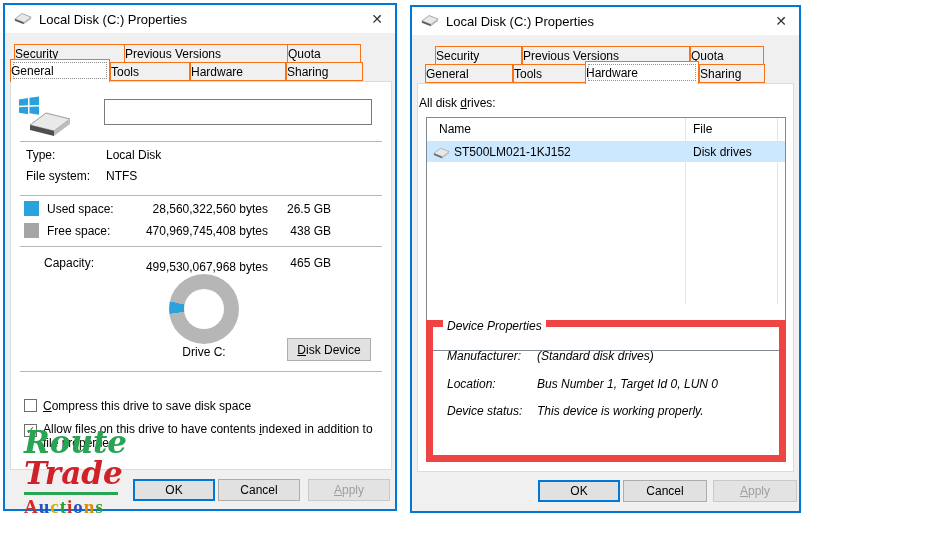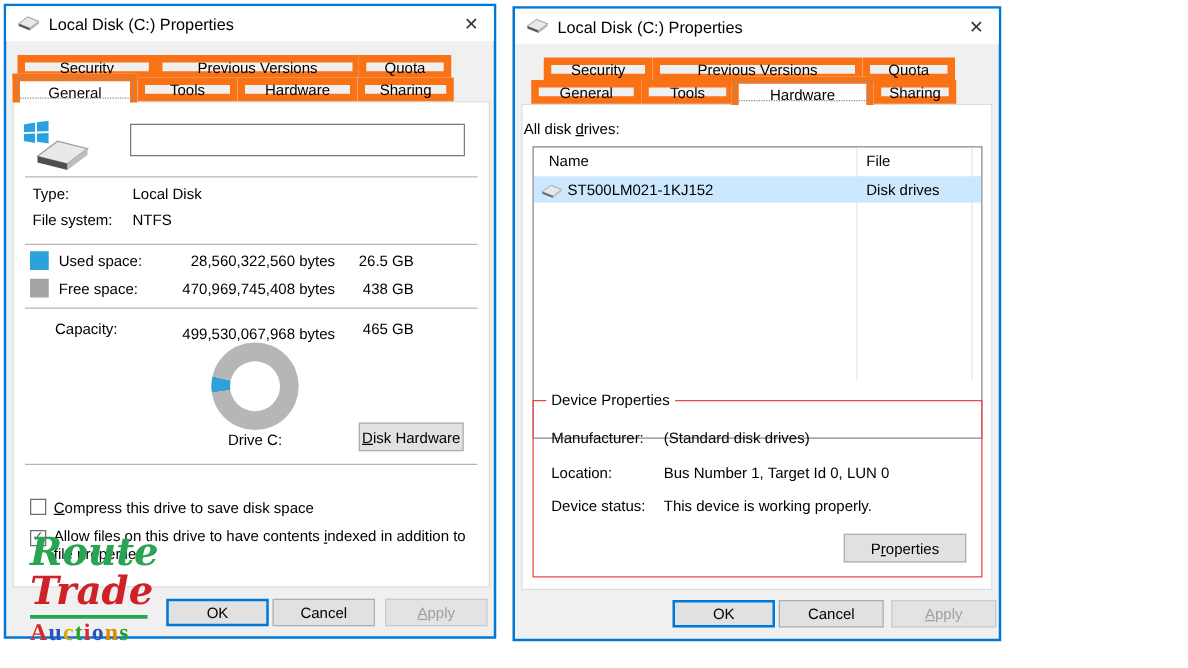--- a/index.html
+++ b/index.html
@@ -3,42 +3,42 @@
 <meta charset="utf-8">
 <style>
   html,body{margin:0;padding:0;background:#fff;}
   .canvas{position:relative;width:950px;height:534px;background:#fff;overflow:hidden;
           font-family:"Liberation Sans","DejaVu Sans",sans-serif;font-size:12px;color:#000;}
   .dialog{position:absolute;background:var(--dialog-bg,#f0f0f0);border:2px solid var(--window-border,#0078d7);box-sizing:border-box;}
   .titlebar{position:absolute;left:0;top:0;right:0;height:28px;background:var(--titlebar-bg,#fff);
             display:flex;align-items:center;gap:7px;padding:0 9px;}
   .tb-title{flex:1;font-size:13px;white-space:nowrap;}
   .tb-close{font-size:14px;color:#333;padding:0 3px;cursor:default;}
-  .tab{position:absolute;box-sizing:border-box;height:19px;border:6px solid #f97316;background:#f0f0f0;
-       display:flex;align-items:center;justify-content:center;white-space:nowrap;z-index:2;}
+  .tab{position:absolute;box-sizing:border-box;height:19px;border:1px solid #f97316;background:#f0f0f0;
+       display:flex;align-items:center;justify-content:flex-start;white-space:nowrap;z-index:2;}
   .tab.active{background:#fff;height:23px;z-index:4;border-bottom:none;outline:1px dotted #8f8f8f;outline-offset:-4px;}
   .pane{position:absolute;background:#fff;border:1px solid #dcdcdc;box-sizing:border-box;z-index:1;}
   .sep{position:absolute;left:9px;right:9px;height:1px;background:#b6b6b6;}
   .lab{position:absolute;white-space:nowrap;}
   .num{position:absolute;text-align:right;white-space:nowrap;}
   .legend-sq{position:absolute;width:15px;height:15px;}
   .btn{position:absolute;box-sizing:border-box;background:var(--button-bg,#e1e1e1);border:1px solid var(--button-border,#adadad);
        display:flex;align-items:center;justify-content:center;white-space:nowrap;cursor:default;}
   .btn.default{border:2px solid var(--default-button-border,#0078d7);}
   .btn.disabled{color:var(--disabled-text,#9f9f9f);background:#e3e3e3;border-color:#c9c9c9;}
   .u{text-decoration:underline;}
   .cb{position:absolute;width:13px;height:13px;box-sizing:border-box;border:1px solid #6e6e6e;background:#fff;
       display:flex;align-items:center;justify-content:center;font-size:11px;line-height:1;color:#555;}
   .donut{position:absolute;width:70px;height:70px;border-radius:50%;}
   .donut::after{content:"";position:absolute;left:15px;top:15px;right:15px;bottom:15px;border-radius:50%;background:#fff;}
   .input{position:absolute;box-sizing:border-box;border:1px solid #7a7a7a;background:#fff;font:inherit;padding:2px 5px;outline:none;}
   .listbox{position:absolute;background:#fff;border:1px solid #82888f;box-sizing:border-box;overflow:hidden;}
   .colsep{position:absolute;top:0;width:1px;background:#e6e6e6;}
   .list-row-sel{position:absolute;left:0;right:0;background:var(--selection-bg,#cce8ff);}
-  .groupbox{position:absolute;border:1px solid #ef4444;box-sizing:border-box;}
+  .groupbox{position:absolute;border:7px solid #ef4444;box-sizing:border-box;font-style:italic;}
   .gb-legend{position:absolute;top:-8px;left:10px;background:#fff;padding:0 4px;white-space:nowrap;}
   .watermark{position:absolute;left:24px;top:429px;z-index:30;pointer-events:none;line-height:1;}
   .wm-script{font-family:"DejaVu Serif","Liberation Serif",serif;font-style:italic;font-weight:bold;font-size:31px;}
   .wm-trade{color:var(--watermark-red,#cf2128);}
   .wm-route{color:var(--watermark-green,#29a453);margin-top:-2px;}
   .wm-line{width:94px;height:3px;background:var(--watermark-green,#29a453);margin:3px 0 2px 0;}
   .wm-auctions{font-family:"Liberation Serif","DejaVu Serif",serif;font-weight:bold;font-size:19px;letter-spacing:1px;}
   .icon-wrap{position:absolute;}
 </style>
 </head>
@@ -123,21 +123,21 @@
       <div class="sep" style="top:164px;"></div>
 
       <span class="lab" style="left:33px;top:174px;">Capacity:</span>
       <span class="num" style="left:90px;top:178px;width:167px;">499,530,067,968 bytes</span>
       <span class="num" style="left:250px;top:174px;width:70px;">465 GB</span>
 
       <div class="donut" style="left: 158px; top: 192px; background: conic-gradient(from 262deg, var(--used-blue) 0 20.52deg, var(--donut-gray) 20.52deg 360deg);"></div>
       <span class="num" style="left:150px;top:263px;width:86px;text-align:center;">Drive C:</span>
 
       <div class="btn" style="left:276px;top:256px;width:84px;height:23px;">
-        <span><span></span><span class="u">D</span><span>isk Hardware</span></span>
+        <span><span></span><span class="u">D</span><span>isk Device</span></span>
       </div>
 
       <div class="sep" style="top:289px;"></div>
 
       <span class="cb" style="left:13px;top:317px;"></span>
       <span class="lab" style="left:32px;top:317px;"><span></span><span class="u">C</span><span>ompress this drive to save disk space</span></span>
 
       <span class="cb" style="left:13px;top:342px;">
           <span>✓</span>
         </span>
@@ -213,23 +213,20 @@
       </div>
 
       <div class="groupbox" style="left:8px;top:236px;width:360px;height:142px;">
         <span class="gb-legend">Device Properties</span>
         <span class="lab" style="left:14px;top:22px;">Manufacturer:</span>
         <span class="lab" style="left:104px;top:22px;">(Standard disk drives)</span>
         <span class="lab" style="left:14px;top:50px;">Location:</span>
         <span class="lab" style="left:104px;top:50px;">Bus Number 1, Target Id 0, LUN 0</span>
         <span class="lab" style="left:14px;top:77px;">Device status:</span>
         <span class="lab" style="left:104px;top:77px;">This device is working properly.</span>
-        <div class="btn" style="left:248px;top:106px;width:98px;height:23px;">
-          <span><span>P</span><span class="u">r</span><span>operties</span></span>
-        </div>
       </div>
     </div>
 
     <div class="btn default" style="left:126px;top:473px;width:82px;height:22px;">
         <span>OK</span>
       </div>
     <div class="btn" style="left:211px;top:473px;width:84px;height:22px;">
         <span>Cancel</span>
       </div>
     <div class="btn disabled" style="left:301px;top:473px;width:84px;height:22px;">

